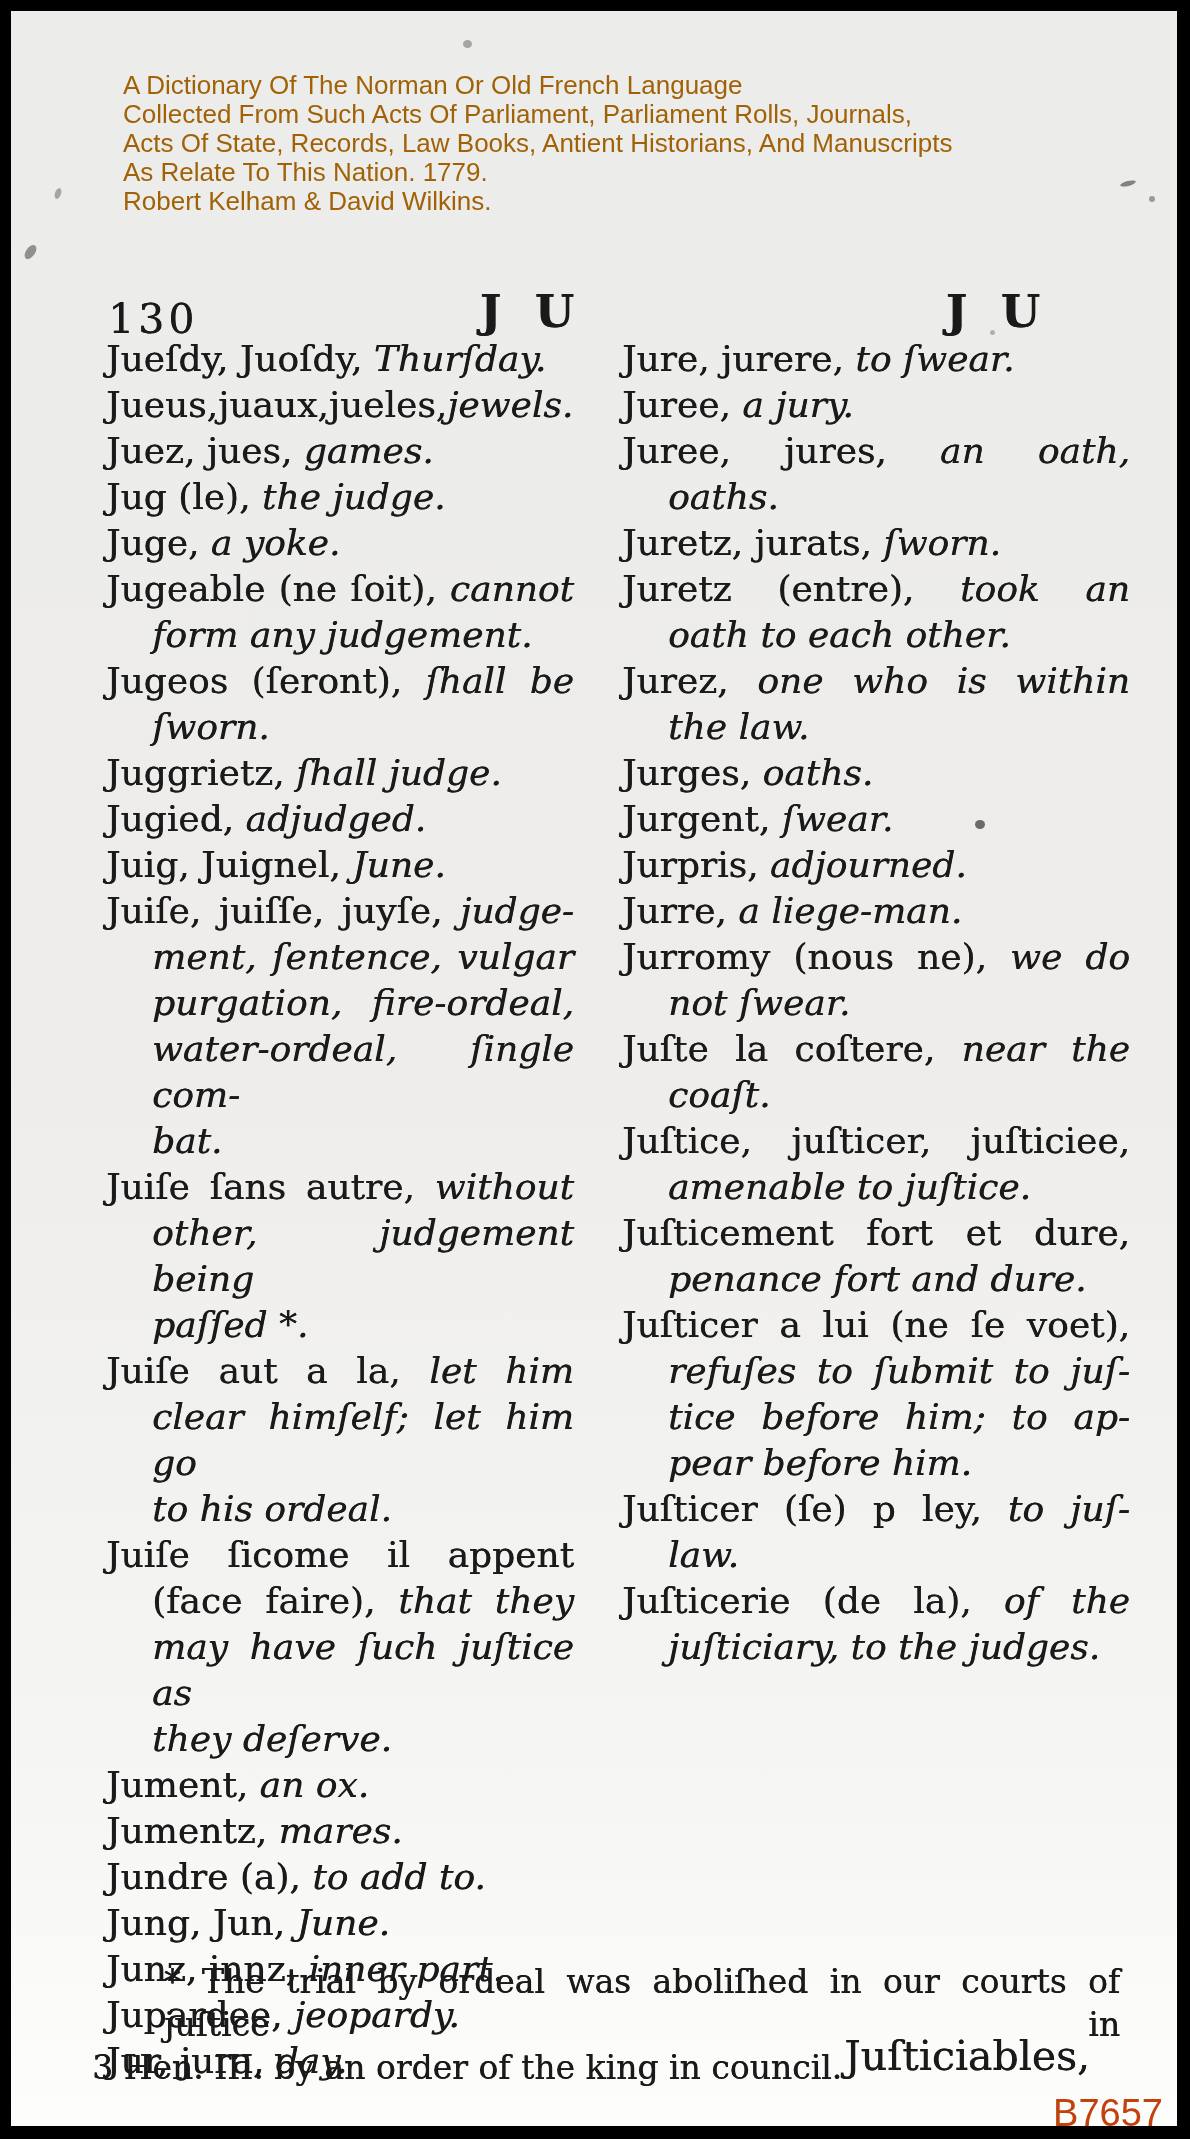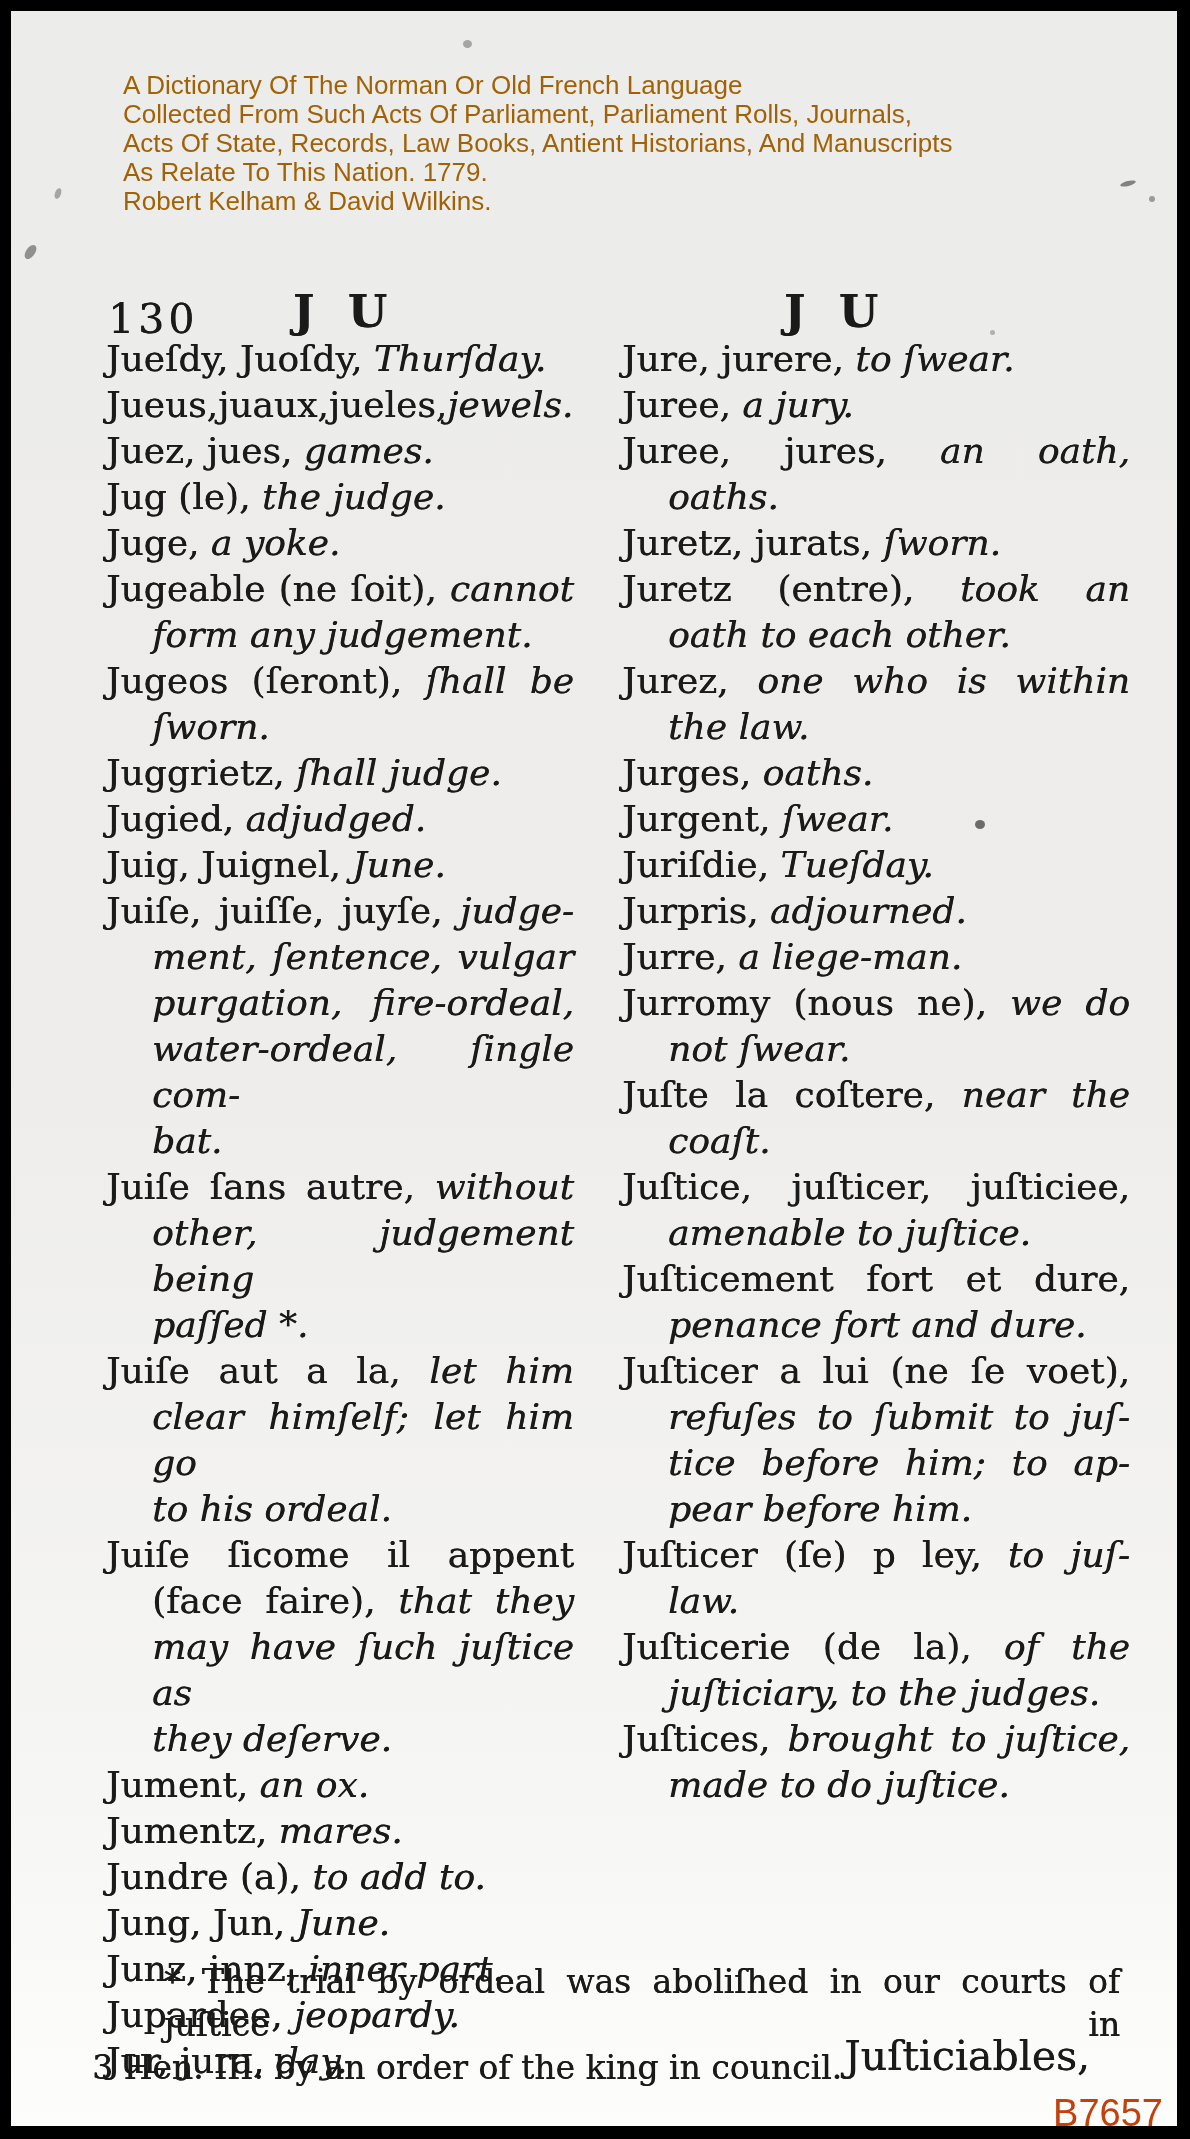--- a/index.html
+++ b/index.html
@@ -23,21 +23,21 @@
   }
   
   .oldprint{color:#1a1a1a;text-shadow:0.4px 0 0 currentColor;}
   .pagenum{
     position:absolute;left:108px;top:299px;
     font-size:41px;line-height:1;letter-spacing:4px;text-align:right;
   }
   .ju{
     position:absolute;top:289px;
     font-size:45px;line-height:1;font-weight:bold;letter-spacing:2px;
-    word-spacing:14px;text-align:center;
+    word-spacing:14px;text-align:right;
   }
   .ju-left{left:106px;width:470px;}
   .ju-right{left:622px;width:420px;}
   .col{
     position:absolute;top:336px;
     font-size:36px;line-height:46px;
   }
   .col-left{left:106px;width:468px;}
   .col-right{left:622px;width:508px;}
   .line{text-align:left;}
@@ -177,23 +177,20 @@
       <div class="line full"><span class="rm">Jurez, </span><span class="it">one who is within</span></div>
       <div class="line cont"><span class="it">the law.</span></div>
     </div>
     <div class="entry">
       <div class="line"><span class="rm">Jurges, </span><span class="it">oaths.</span></div>
     </div>
     <div class="entry">
       <div class="line"><span class="rm">Jurgent, </span><span class="it">ſwear.</span></div>
     </div>
     <div class="entry">
-      <div class="line"><span class="rm">Juriſdie, </span><span class="it">Tueſday.</span></div>
-    </div>
-    <div class="entry">
       <div class="line"><span class="rm">Jurpris, </span><span class="it">adjourned.</span></div>
     </div>
     <div class="entry">
       <div class="line"><span class="rm">Jurre, </span><span class="it">a liege-man.</span></div>
     </div>
     <div class="entry">
       <div class="line full"><span class="rm">Jurromy (nous ne), </span><span class="it">we do</span></div>
       <div class="line cont"><span class="it">not ſwear.</span></div>
     </div>
     <div class="entry">
@@ -214,24 +211,20 @@
       <div class="line cont full"><span class="it">tice before him; to ap-</span></div>
       <div class="line cont"><span class="it">pear before him.</span></div>
     </div>
     <div class="entry">
       <div class="line full"><span class="rm">Juſticer (ſe) p ley, </span><span class="it">to juſ-</span></div>
       <div class="line cont"><span class="it">law.</span></div>
     </div>
     <div class="entry">
       <div class="line full"><span class="rm">Juſticerie (de la), </span><span class="it">of the</span></div>
       <div class="line cont"><span class="it">juſticiary, to the judges.</span></div>
-    </div>
-    <div class="entry">
-      <div class="line full"><span class="rm">Juſtices, </span><span class="it">brought to juſtice,</span></div>
-      <div class="line cont"><span class="it">made to do juſtice.</span></div>
     </div>
   </div>
 
 <div id="footnote" class="footnote oldprint">
     <div class="line full fn-indent"><span class="rm">* The trial by ordeal was aboliſhed in our courts of juſtice in</span></div>
     <div class="line"><span class="rm">3 Hen. III. by an order of the king in council.</span></div>
   </div>
 
 <div class="catchword oldprint">Juſticiables,</div>
 <div class="print-code">B7657</div>

